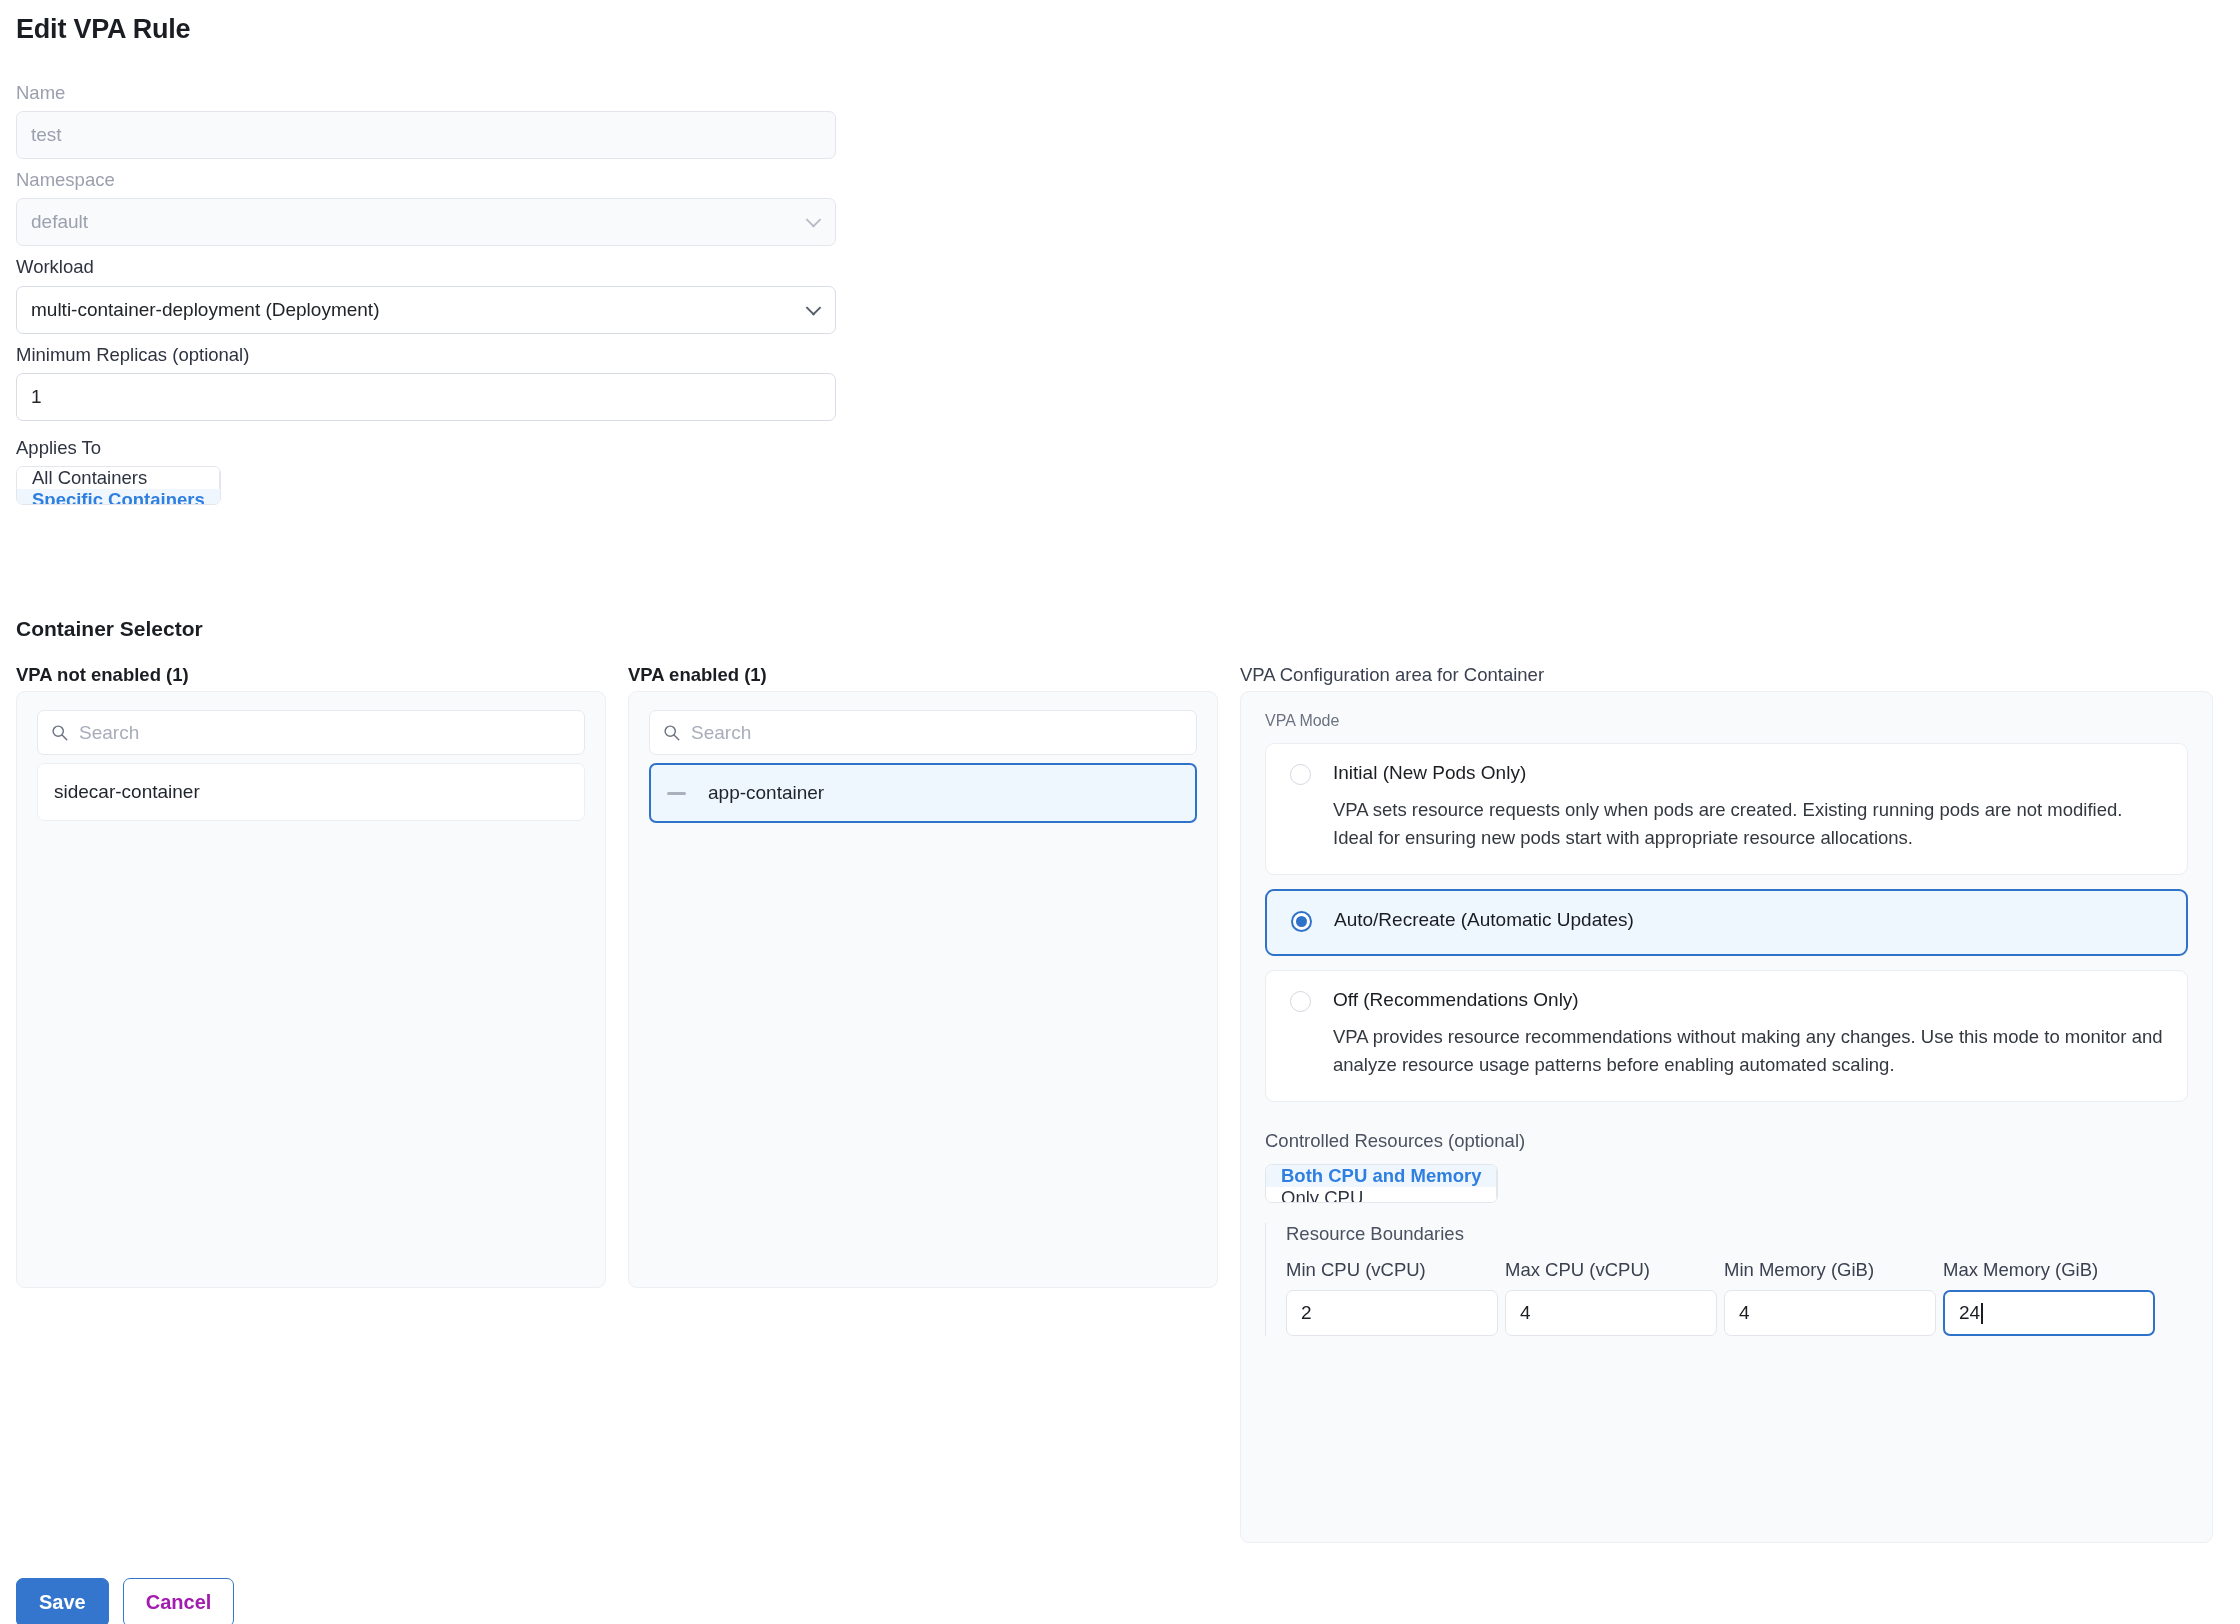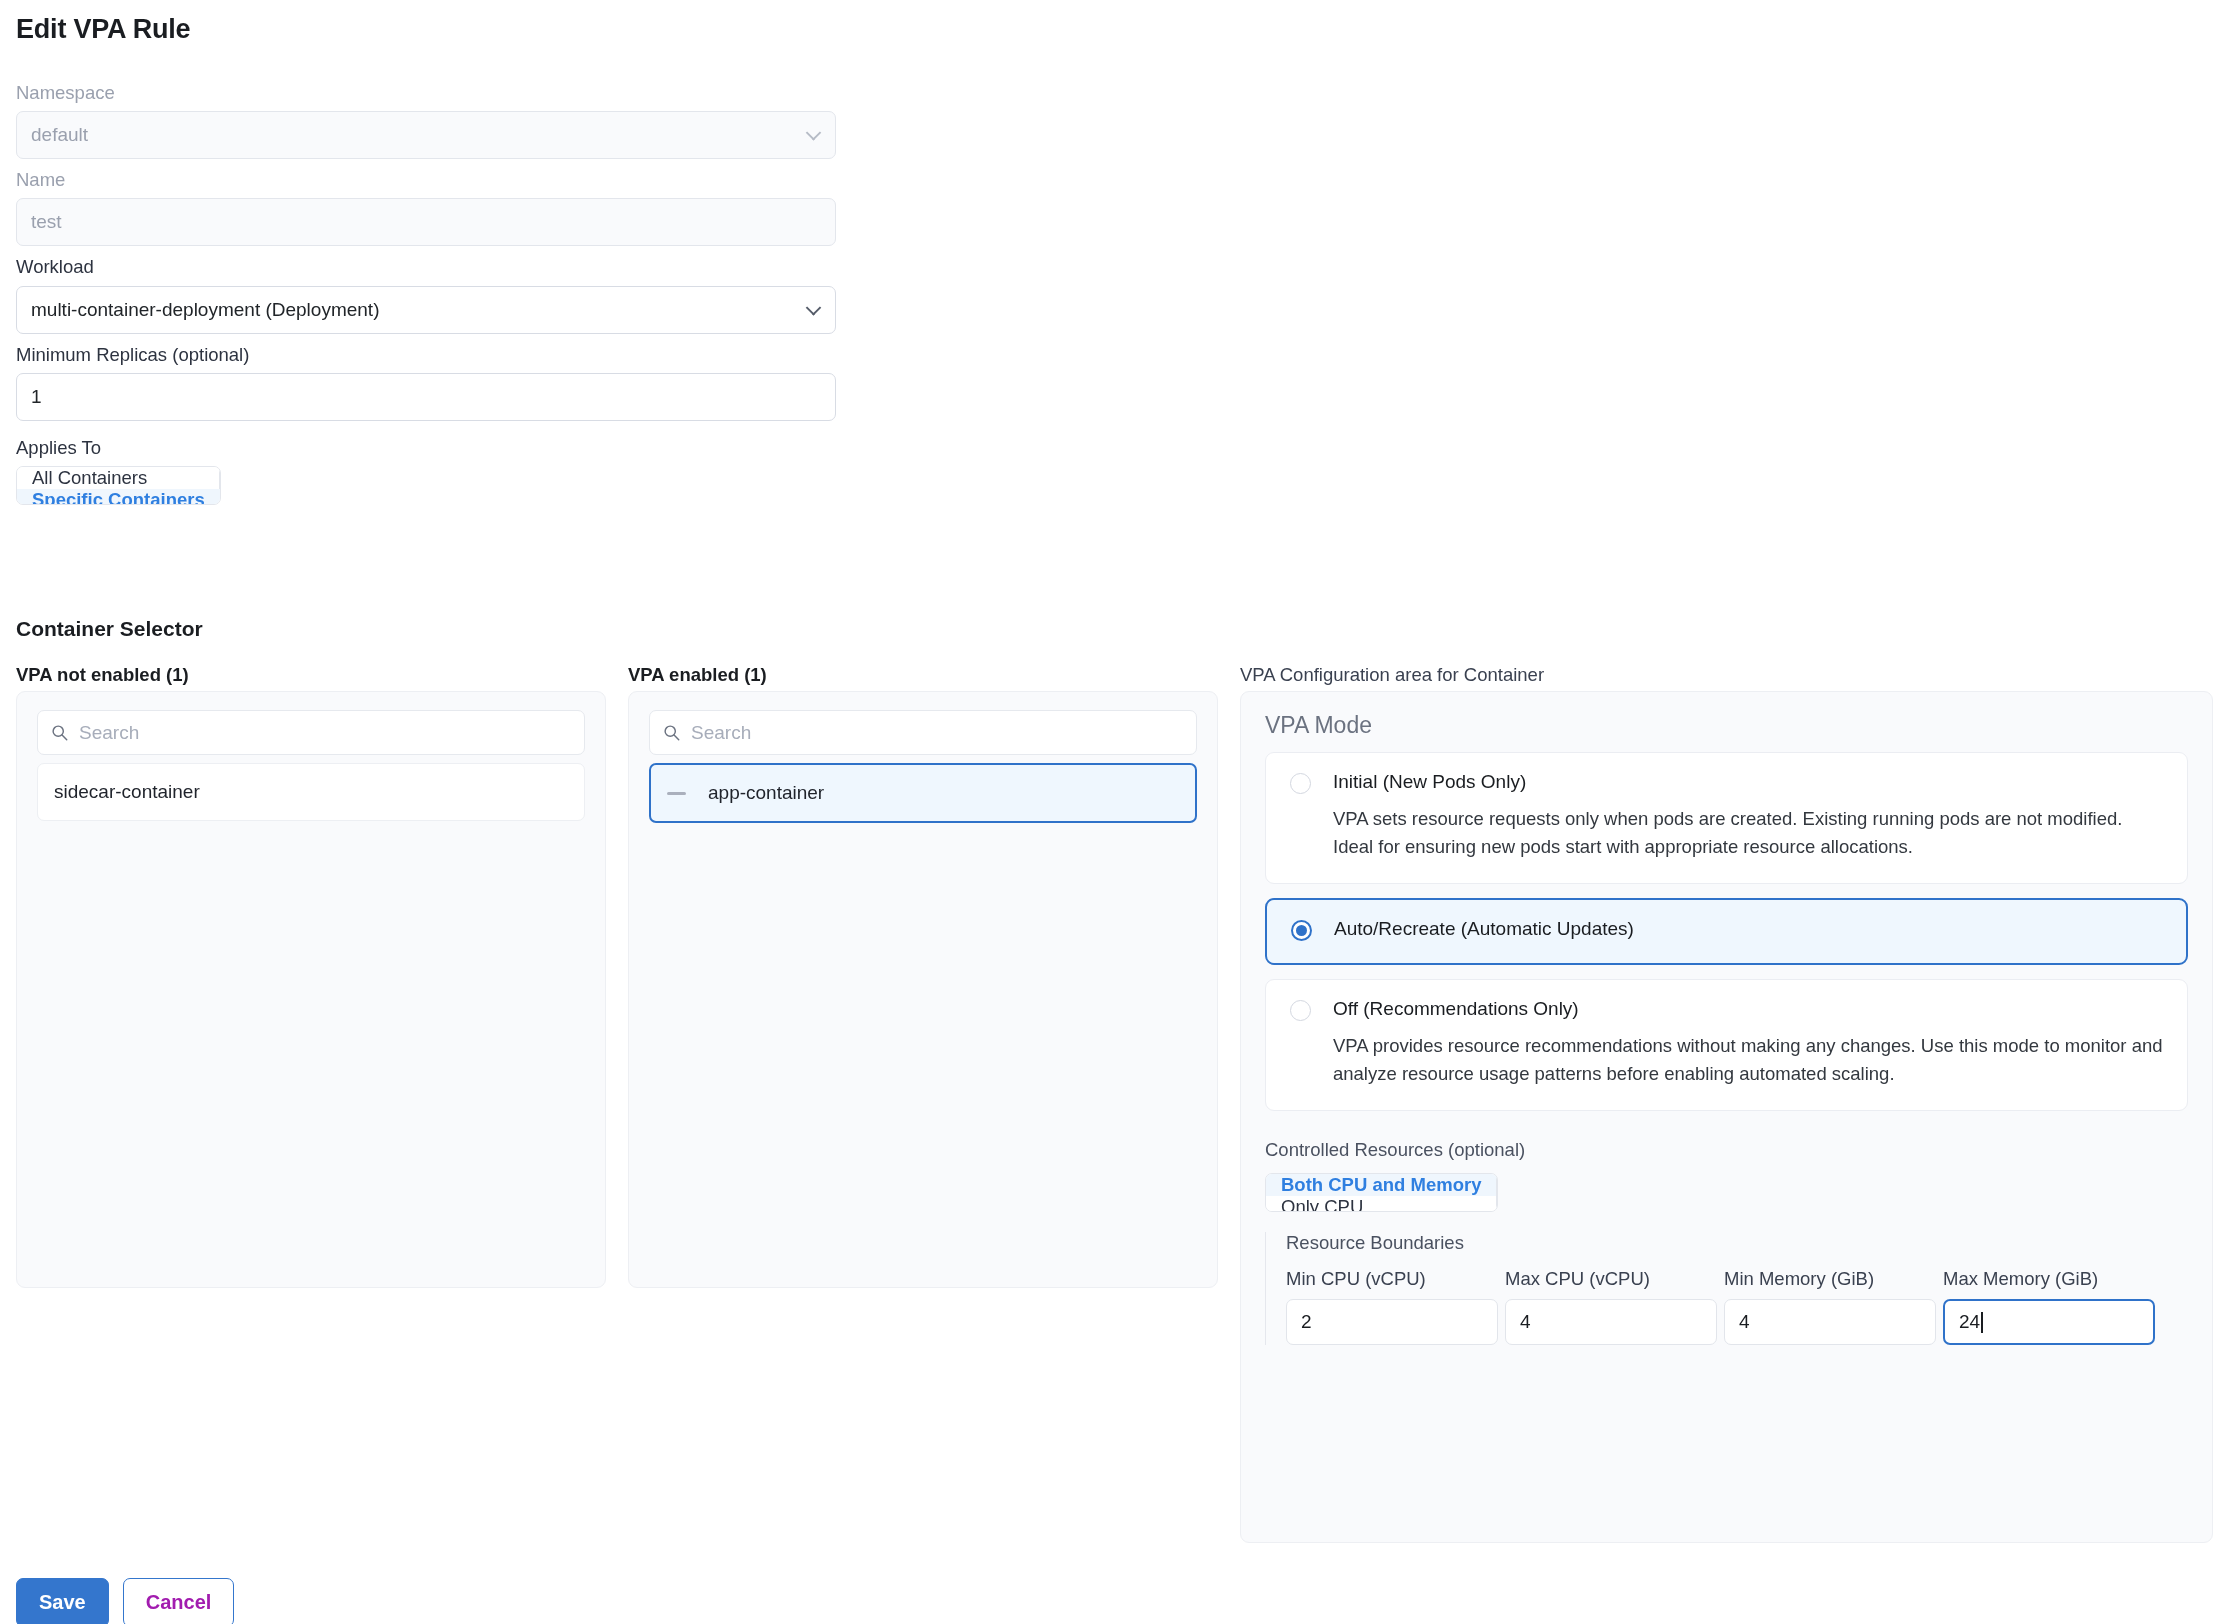--- a/index.html
+++ b/index.html
@@ -163,21 +163,21 @@
     position: absolute;
     left: 1240px; top: 691px;
     width: 973px; height: 852px;
     background: #f9fafc;
     border: 1px solid #edeff3;
     border-radius: 9px;
     padding: 20px 24px 0 24px;
     overflow: hidden;
   }
   .cfg-label {
-    font-size: 23px;
+    font-size: 16px;
     color: #6b7280;
     margin-bottom: 13px;
   }
   .mode-card {
     background: #ffffff;
     border: 1px solid #ebedf2;
     border-radius: 9px;
     padding: 18px 24px 22px 24px;
     margin-bottom: 14px;
     position: relative;
@@ -283,31 +283,31 @@
 </head>
 <body>
 
 <div class="page">
 
   <div class="page-title">Edit VPA Rule</div>
 
   <div class="form-col">
 
     <div class="field">
+      <div class="field-label">Name</div>
+      <div class="input-box">
+        <span>test</span>
+      </div>
+    </div>
+
+    <div class="field">
       <div class="field-label">Namespace</div>
       <div class="input-box">
         <span>default</span>
         <span class="chev"></span>
-      </div>
-    </div>
-
-    <div class="field">
-      <div class="field-label">Name</div>
-      <div class="input-box">
-        <span>test</span>
       </div>
     </div>
 
     <div class="field">
       <div class="field-label strong">Workload</div>
       <div class="input-box enabled">
         <span>multi-container-deployment (Deployment)</span>
         <span class="chev"></span>
       </div>
     </div>

